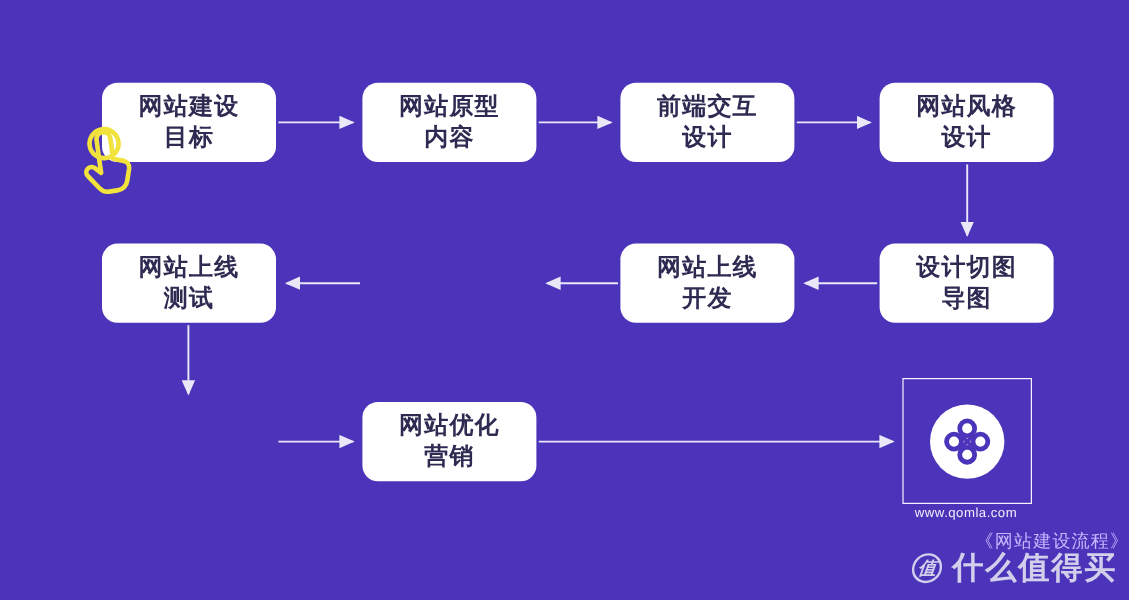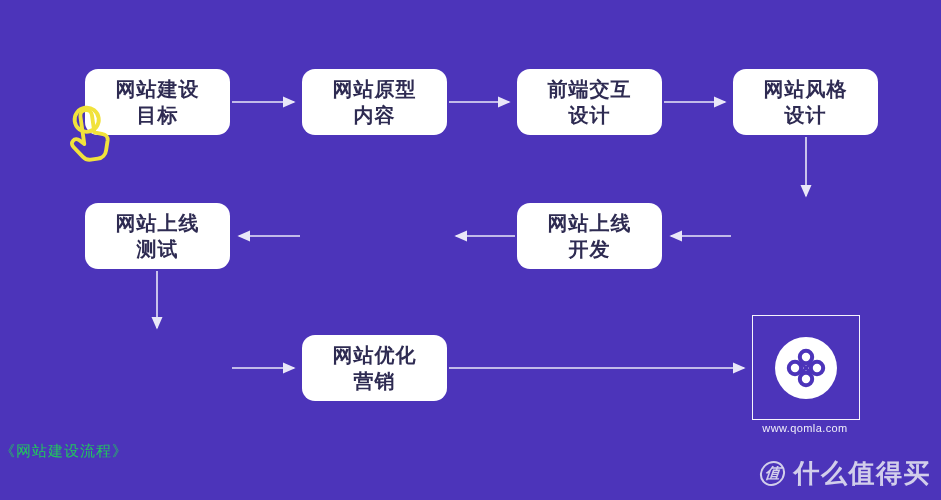--- a/index.html
+++ b/index.html
@@ -28,22 +28,22 @@
   .logo-box{
     position:absolute;left:752px;top:315px;width:106px;height:103px;
     border:1.5px solid rgba(255,255,255,0.95);
     display:flex;align-items:center;justify-content:center;
   }
   .brand-url{
     position:absolute;left:737px;top:422px;width:136px;text-align:center;
     color:#F0EFFA;font-size:11px;letter-spacing:0.4px;
   }
   .caption{
-    position:absolute;left:0;right:0;top:442px;text-align:left;
-    color:#22c55e;font-size:15px;letter-spacing:1px;font-weight:500;
+    position:absolute;left:0;right:0;top:442px;text-align:right;
+    color:#c4b5fd;font-size:15px;letter-spacing:1px;font-weight:500;
   }
   .tap-icon{position:absolute;left:60px;top:103px;transform:rotate(-8deg);}
   .watermark{
     position:absolute;right:10px;bottom:9px;display:flex;align-items:center;gap:9px;
     color:rgba(234,234,243,0.85);
   }
   .wm-badge{
     width:25px;height:25px;border:2.2px solid rgba(234,234,243,0.85);border-radius:50%;
     display:flex;align-items:center;justify-content:center;
     font-size:15px;font-weight:bold;font-style:italic;transform:skewX(-6deg);
@@ -77,20 +77,22 @@
   </svg>
 
   <div class="node n0">网站建设
 目标</div>
   <div class="node n1">网站原型
 内容</div>
   <div class="node n2">前端交互
 设计</div>
   <div class="node n3">网站风格
 设计</div>
+  <div class="node n4">设计切图
+导图</div>
   <div class="node n5">网站上线
 开发</div>
   <div class="node n7">网站上线
 测试</div>
   <div class="node n9">网站优化
 营销</div>
 
   <svg class="tap-icon" width="58" height="66" viewBox="0 0 60 66">
     <g fill="none" stroke="#F1E23C" stroke-width="4" stroke-linejoin="round" stroke-linecap="round">
       <circle cx="30" cy="16" r="12.5"></circle>

